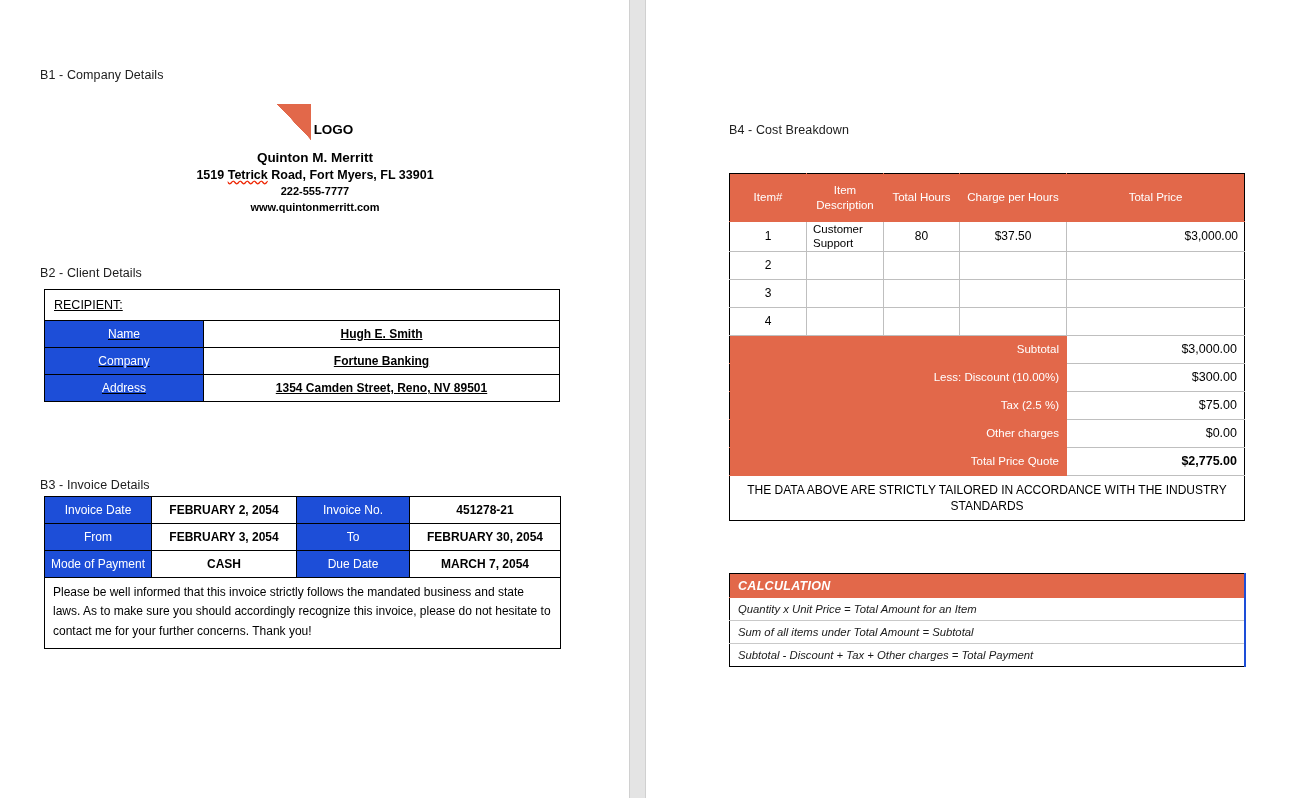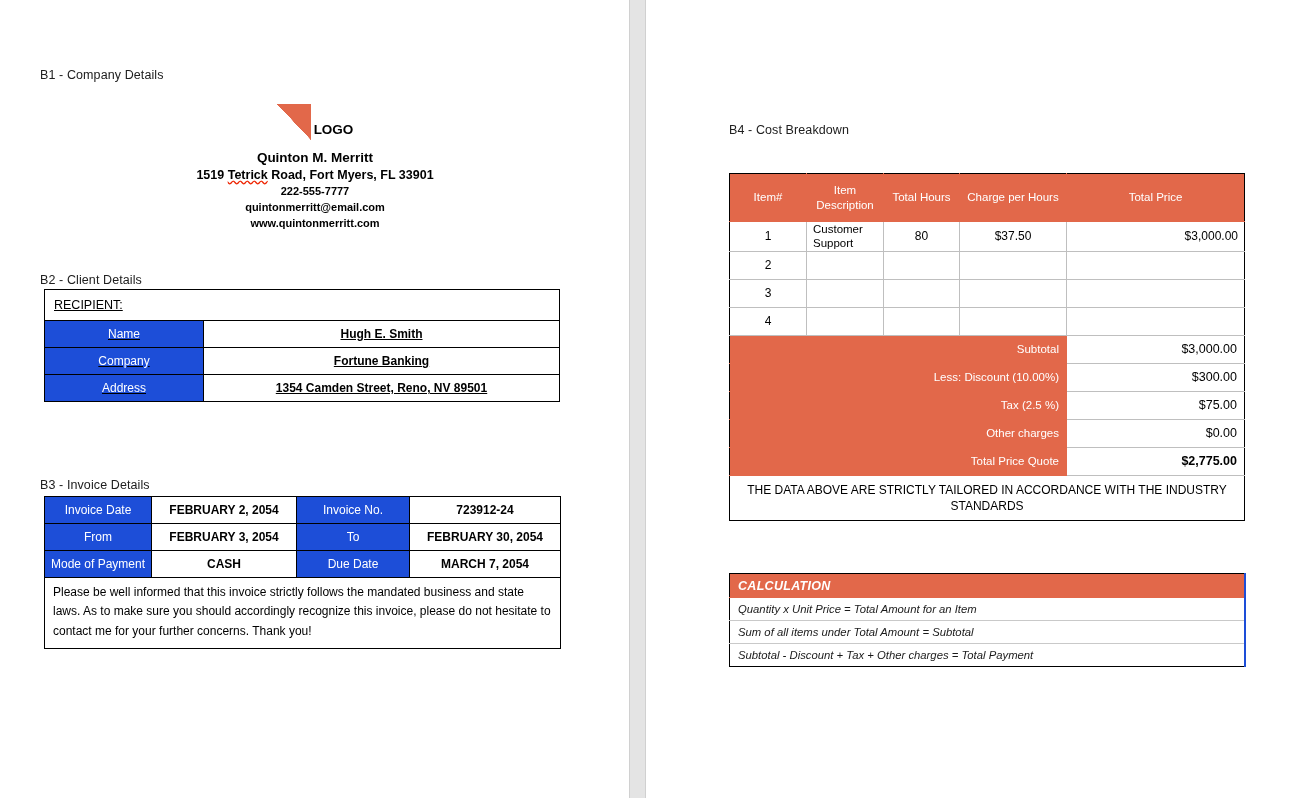--- a/index.html
+++ b/index.html
@@ -213,25 +213,24 @@
   <div class="section-label" style="left:40px; top:68px;">B1 - Company Details</div>
 
   <div class="company-block">
     <div class="logo-row">
       <div class="logo-mark"></div>
       <div class="logo-text">LOGO</div>
     </div>
     <div class="company-name">Quinton M. Merritt</div>
     <div class="company-addr"><span>1519 </span><span class="misspelled">Tetrick</span><span> Road, Fort Myers, FL 33901</span></div>
     <div class="company-line">222-555-7777</div>
-    <div class="company-line">quintonmerritt@email.com</div>
     <div class="company-line">www.quintonmerritt.com</div>
   </div>
 
-  <div class="section-label" style="left:40px; top:273px;">B2 - Client Details</div>
+  <div class="section-label" style="left:40px; top:266px;">B2 - Client Details</div>
 
   <table class="doc" id="client-table">
     <colgroup>
         <col style="width:159px">
         <col style="width:356px">
       </colgroup>
     <tbody>
       <tr>
         <td class="recipient-cell" colspan="2">RECIPIENT:</td>
       </tr>
@@ -257,21 +256,21 @@
         <col style="width:107px">
         <col style="width:145px">
         <col style="width:113px">
         <col style="width:151px">
       </colgroup>
     <tbody>
       <tr>
         <td class="lbl">Invoice Date</td>
         <td class="val-c">FEBRUARY 2, 2054</td>
         <td class="lbl">Invoice No.</td>
-        <td class="val-c">723912-24</td>
+        <td class="val-c">451278-21</td>
       </tr>
       <tr>
         <td class="lbl">From</td>
         <td class="val-c">FEBRUARY 3, 2054</td>
         <td class="lbl">To</td>
         <td class="val-c">FEBRUARY 30, 2054</td>
       </tr>
       <tr>
         <td class="lbl">Mode of Payment</td>
         <td class="val-c">CASH</td>

